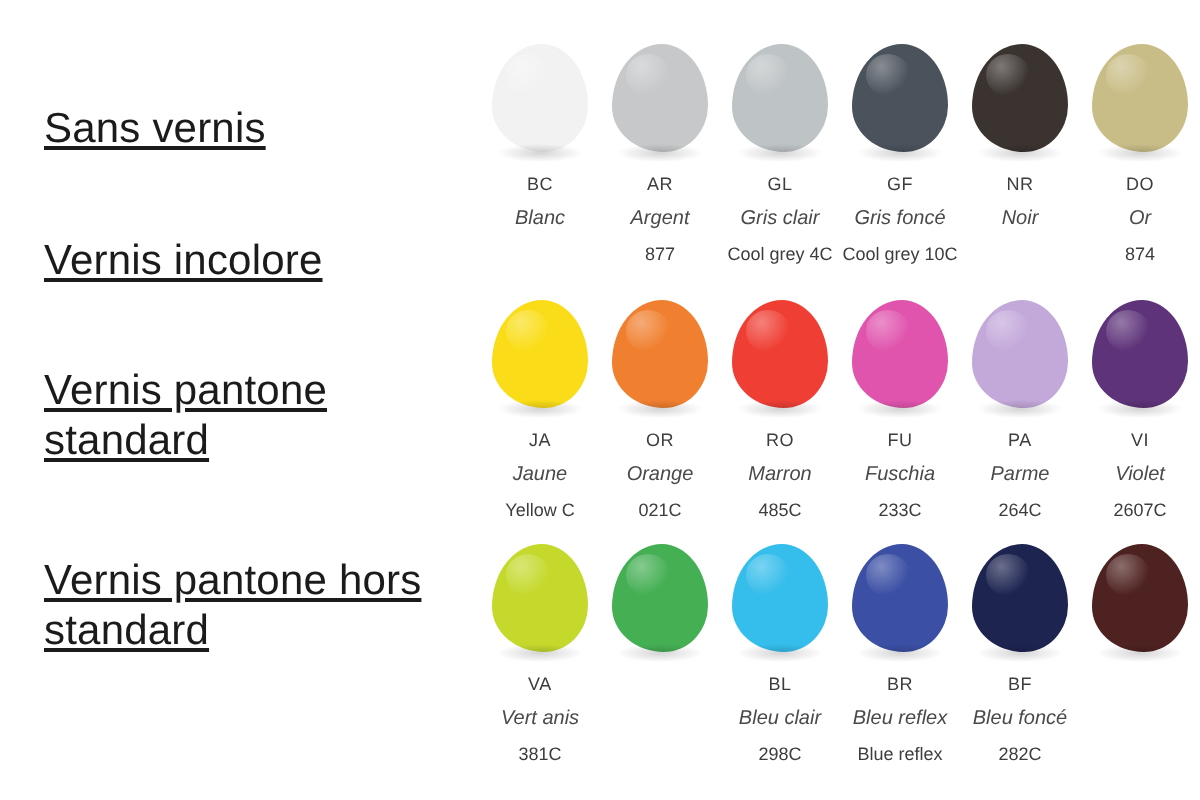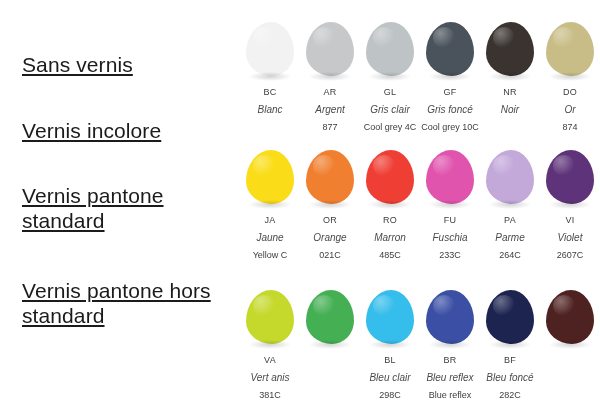--- a/index.html
+++ b/index.html
@@ -53,21 +53,21 @@
   }
   .swatch-row {
     position: absolute;
     left: 0;
     width: 360px;
     display: flex;
     flex-direction: row;
   }
   .swatch-row.r0 { top: 22px; }
   .swatch-row.r1 { top: 150px; }
-  .swatch-row.r2 { top: 290px; }
+  .swatch-row.r2 { top: 272px; }
 
   .swatch-cell {
     width: 60px;
     flex: 0 0 60px;
     display: flex;
     flex-direction: column;
     align-items: center;
   }
 
   .blob-wrap {

